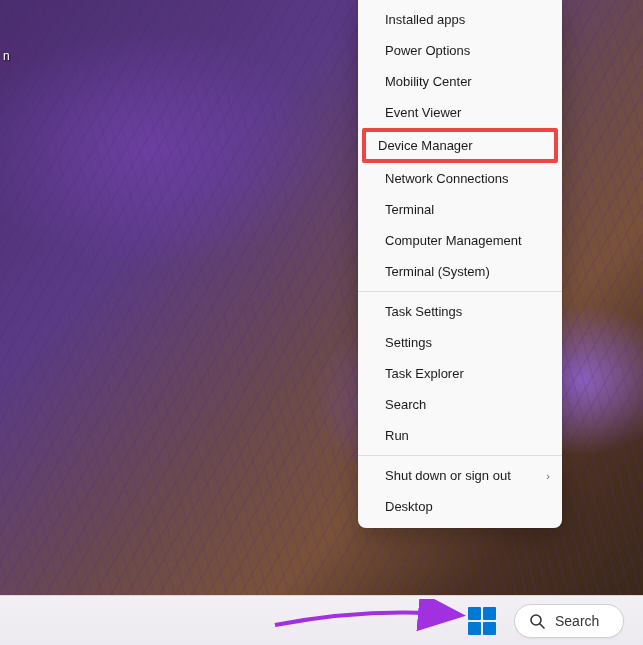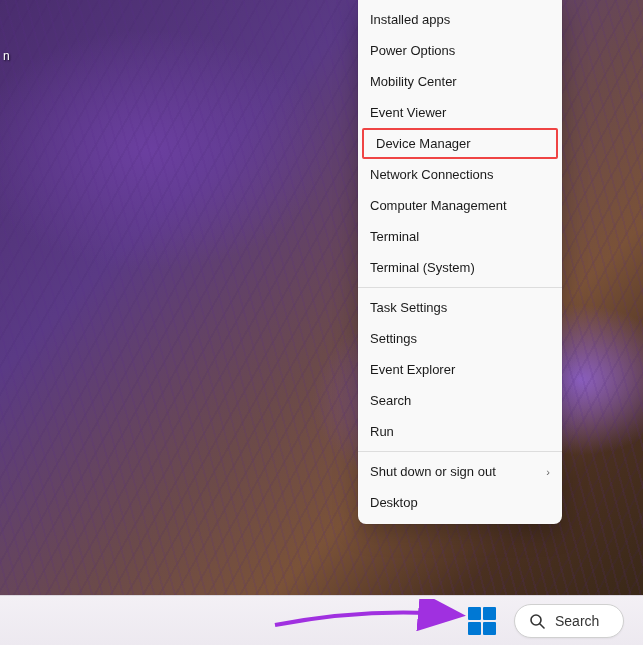--- a/index.html
+++ b/index.html
@@ -52,28 +52,29 @@
       padding: 4px 0 6px;
       font-size: 13px;
       color: #1a1a1a;
     }
     .menu-item {
       padding: 8px 12px;
       cursor: default;
       display: flex;
       align-items: center;
       justify-content: space-between;
+      margin-left: 15px;
     }
     .divider {
       height: 1px;
       background: #ddd;
       margin: 4px 0;
     }
     .highlighted {
-      border: 2px solid #ef4444;
+      border: 4px solid #ef4444;
       margin: 0 4px;
       border-radius: 2px;
       padding: 6px 12px;
     }
     .chevron {
       font-size: 11px;
       color: #666;
     }
     .taskbar {
       position: absolute;
@@ -146,37 +147,37 @@
   <div class="menu-item">
       <span>Event Viewer</span>
     </div>
   <div class="menu-item highlighted">
       <span>Device Manager</span>
     </div>
   <div class="menu-item">
       <span>Network Connections</span>
     </div>
   <div class="menu-item">
+      <span>Terminal</span>
+    </div>
+  <div class="menu-item">
       <span>Computer Management</span>
     </div>
   <div class="menu-item">
-      <span>Terminal</span>
-    </div>
-  <div class="menu-item">
       <span>Terminal (System)</span>
     </div>
   <div class="divider"></div>
   <div class="menu-item">
       <span>Task Settings</span>
     </div>
   <div class="menu-item">
       <span>Settings</span>
     </div>
   <div class="menu-item">
-      <span>Event Explorer</span>
+      <span>Task Explorer</span>
     </div>
   <div class="menu-item">
       <span>Search</span>
     </div>
   <div class="menu-item">
       <span>Run</span>
     </div>
   <div class="divider"></div>
   <div class="menu-item">
     <span>Shut down or sign out</span>

